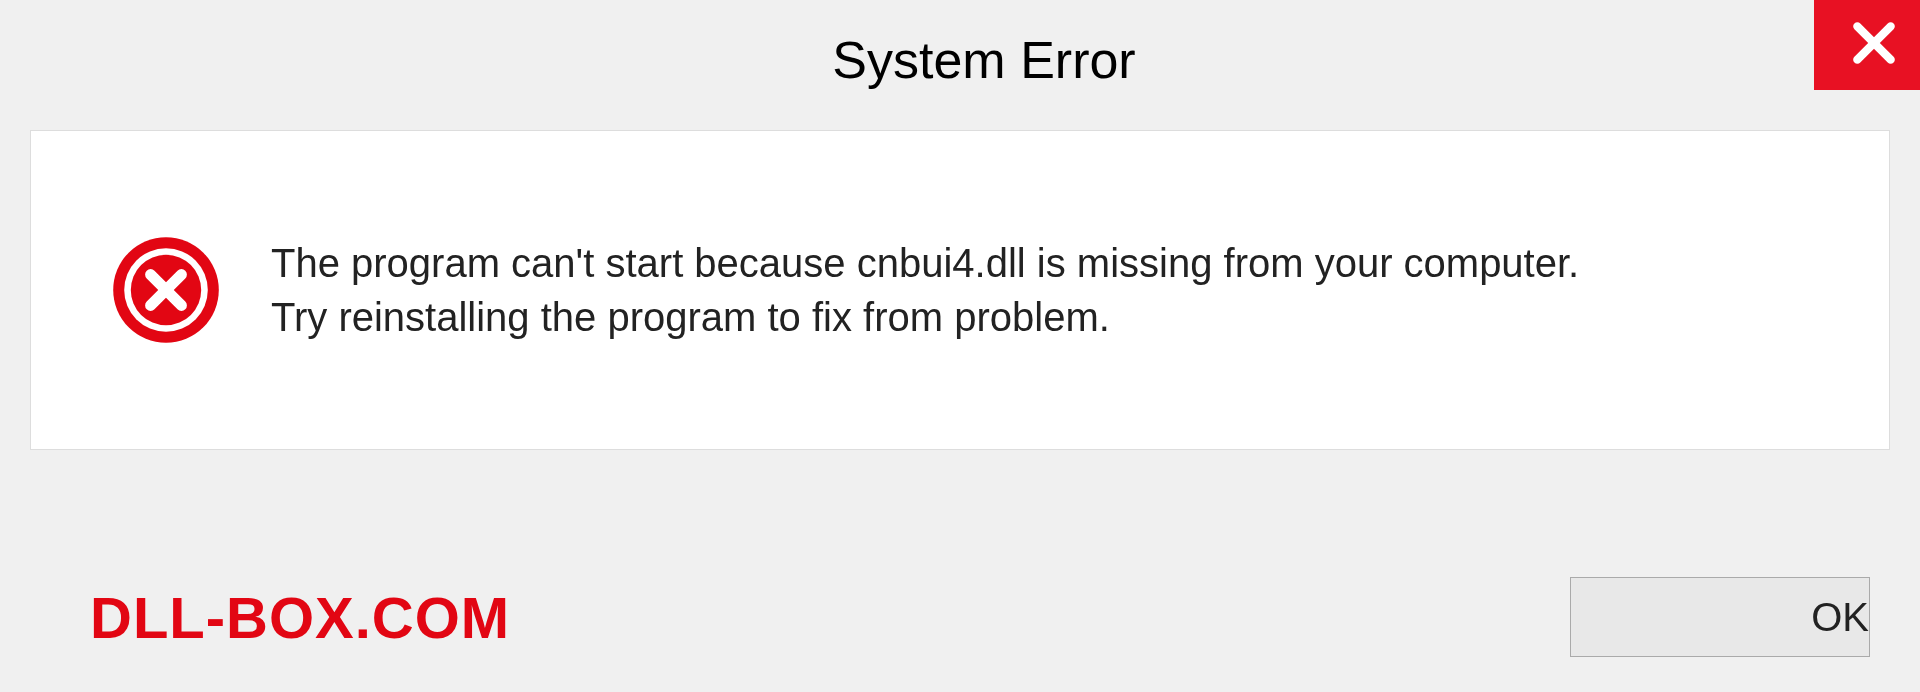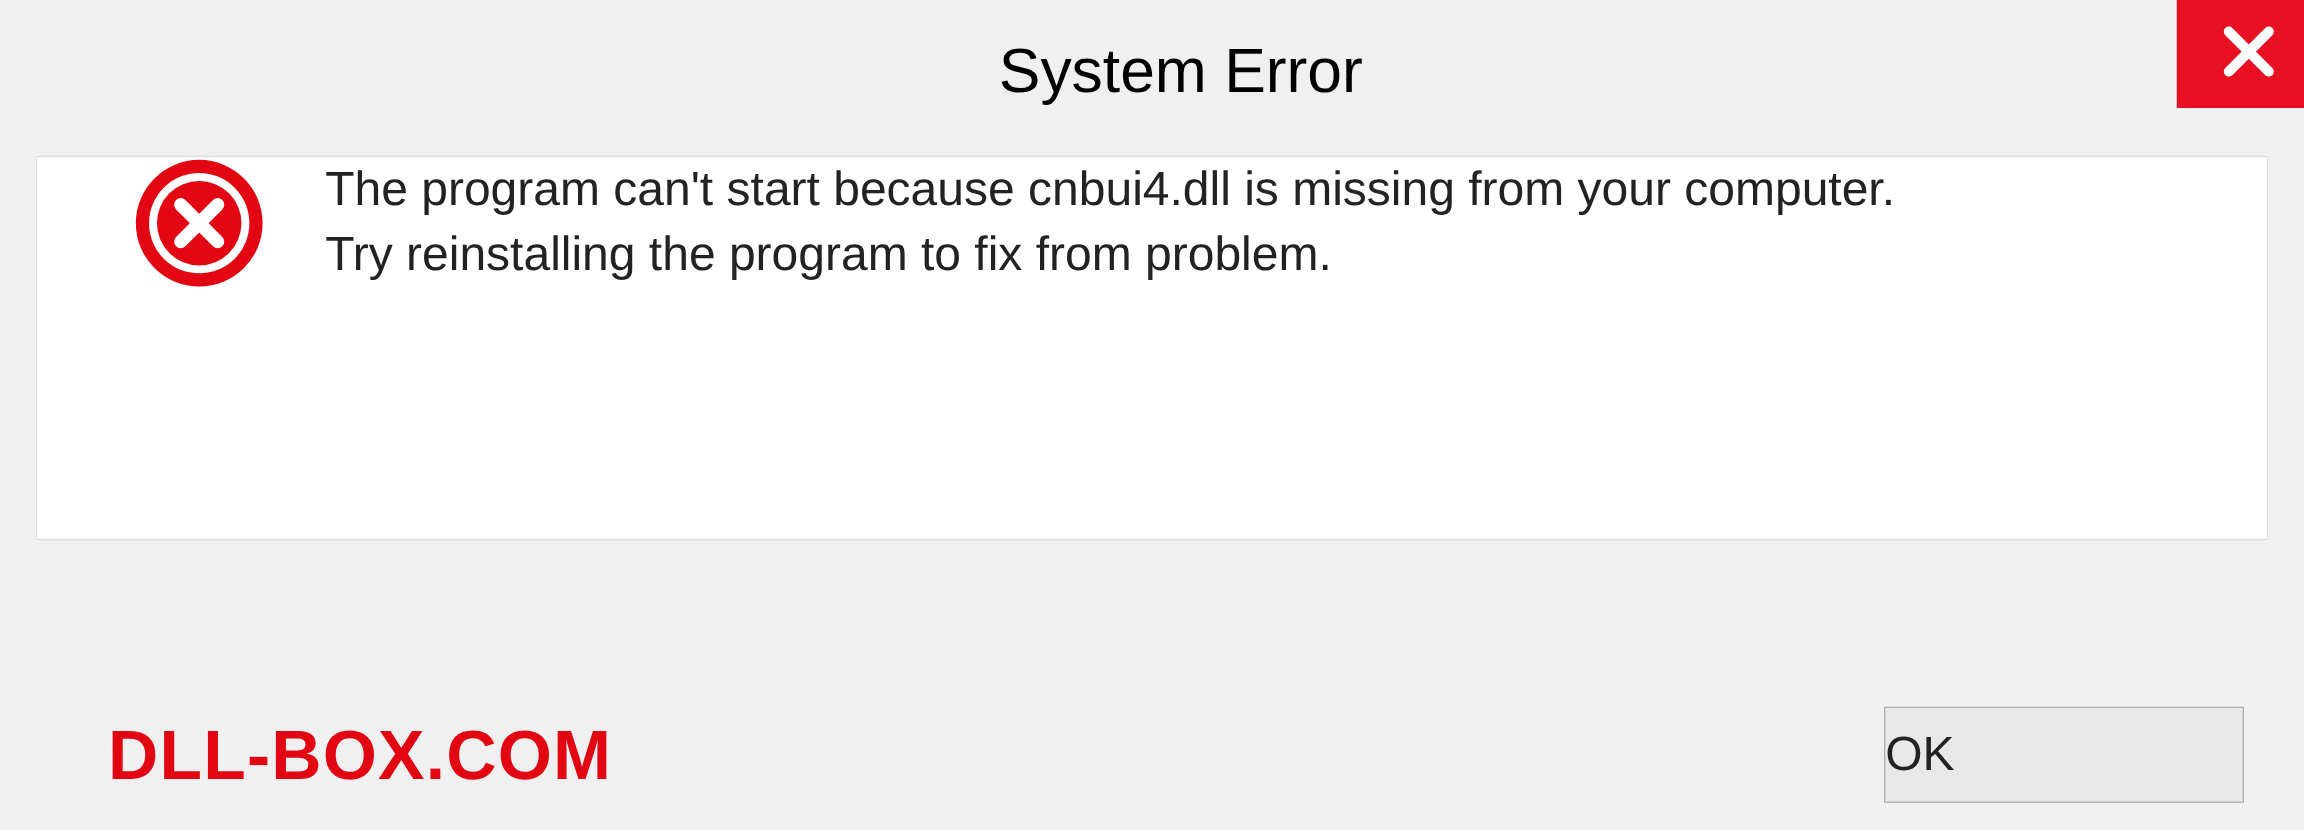--- a/index.html
+++ b/index.html
@@ -47,41 +47,41 @@
     }
     .content-panel {
       position: absolute;
       left: 30px;
       top: 130px;
       width: 1860px;
       height: 320px;
       background: #fff;
       border: 1px solid #ddd;
       display: flex;
-      align-items: flex-start;
+      align-items: center;
       padding-left: 80px;
     }
     .error-icon-wrap {
       width: 110px;
       height: 110px;
       flex-shrink: 0;
       margin-right: 50px;
     }
     .message-block {
       flex: 1;
     }
     .message-line {
       font-size: 40px;
       color: #222;
       line-height: 1.35;
     }
     .footer {
       position: absolute;
       left: 30px;
-      bottom: 8px;
+      bottom: 20px;
       width: 1860px;
       height: 110px;
       display: flex;
       align-items: center;
       justify-content: space-between;
       padding: 0 20px 0 60px;
     }
     .watermark {
       font-size: 58px;
       font-weight: 900;
@@ -91,21 +91,21 @@
     }
     .ok-btn {
       width: 300px;
       height: 80px;
       background: #e8e8e8;
       border: 1px solid #aaa;
       font-size: 40px;
       color: #222;
       display: flex;
       align-items: center;
-      justify-content: flex-start;
+      justify-content: flex-end;
       cursor: pointer;
     }
   </style>
 </head>
 <body>
 
 <div class="titlebar">
   <span class="title-text">System Error</span>
   <div class="close-btn">
     <span>

